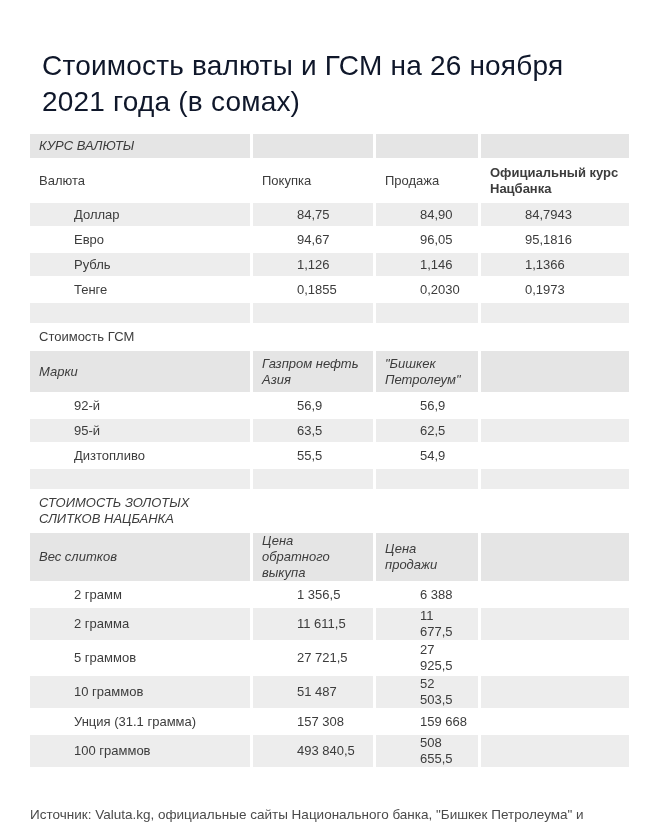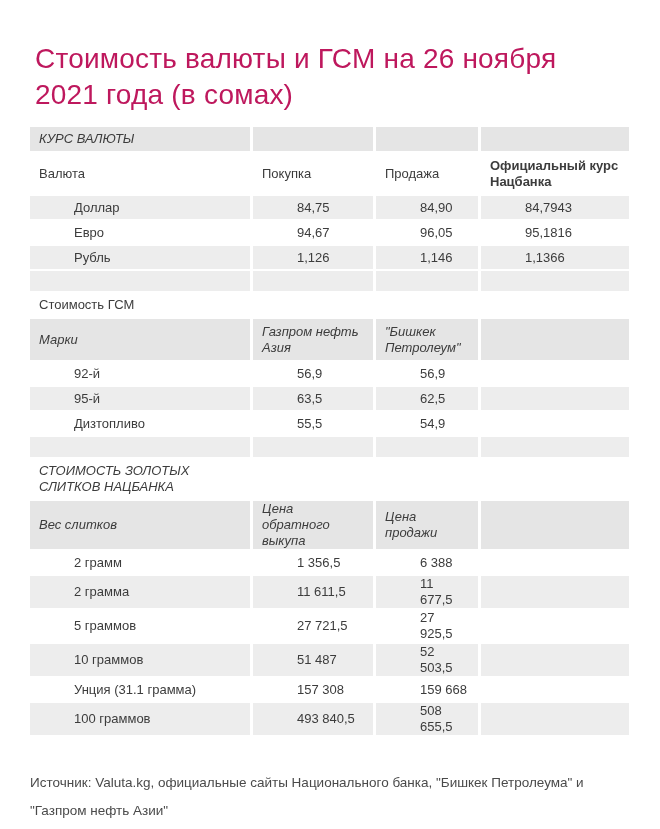--- a/index.html
+++ b/index.html
@@ -9,27 +9,27 @@
     width: 660px;
     font-family: "Liberation Sans", "DejaVu Sans", sans-serif;
   }
   .page {
     width: 660px;
     height: 829px;
     background: #ffffff;
     overflow: hidden;
   }
   h1.title {
-    margin: 5px;
+    margin: 12px;
     padding: 36px 0 0 30px;
     width: 560px;
     font-size: 28px;
     line-height: 36px;
     font-weight: 400;
-    color: #be185d;
+    color: #0f172a;
     letter-spacing: 0.2px;
   }
   table.rates {
     border-collapse: separate;
     border-spacing: 3px 2px;
     table-layout: fixed;
     margin: 12px 0 0 27px;
     width: 605px;
   }
   table.rates td {
@@ -100,20 +100,26 @@
       <td class="w">94,67</td>
       <td class="w">96,05</td>
       <td class="w">95,1816</td>
     </tr>
     <tr class="h-data">
       <td class="gB">Рубль</td>
       <td class="gB">1,126</td>
       <td class="gB">1,146</td>
       <td class="gB">1,1366</td>
     </tr>
+    <tr class="h-data">
+      <td class="w">Тенге</td>
+      <td class="w">0,1855</td>
+      <td class="w">0,2030</td>
+      <td class="w">0,1973</td>
+    </tr>
     <tr class="h-spacer">
       <td class="gB"></td>
       <td class="gB"></td>
       <td class="gB"></td>
       <td class="gB"></td>
     </tr>
 
     <tr class="h-sec">
       <td class="w">Стоимость ГСМ</td>
       <td class="w"></td>

